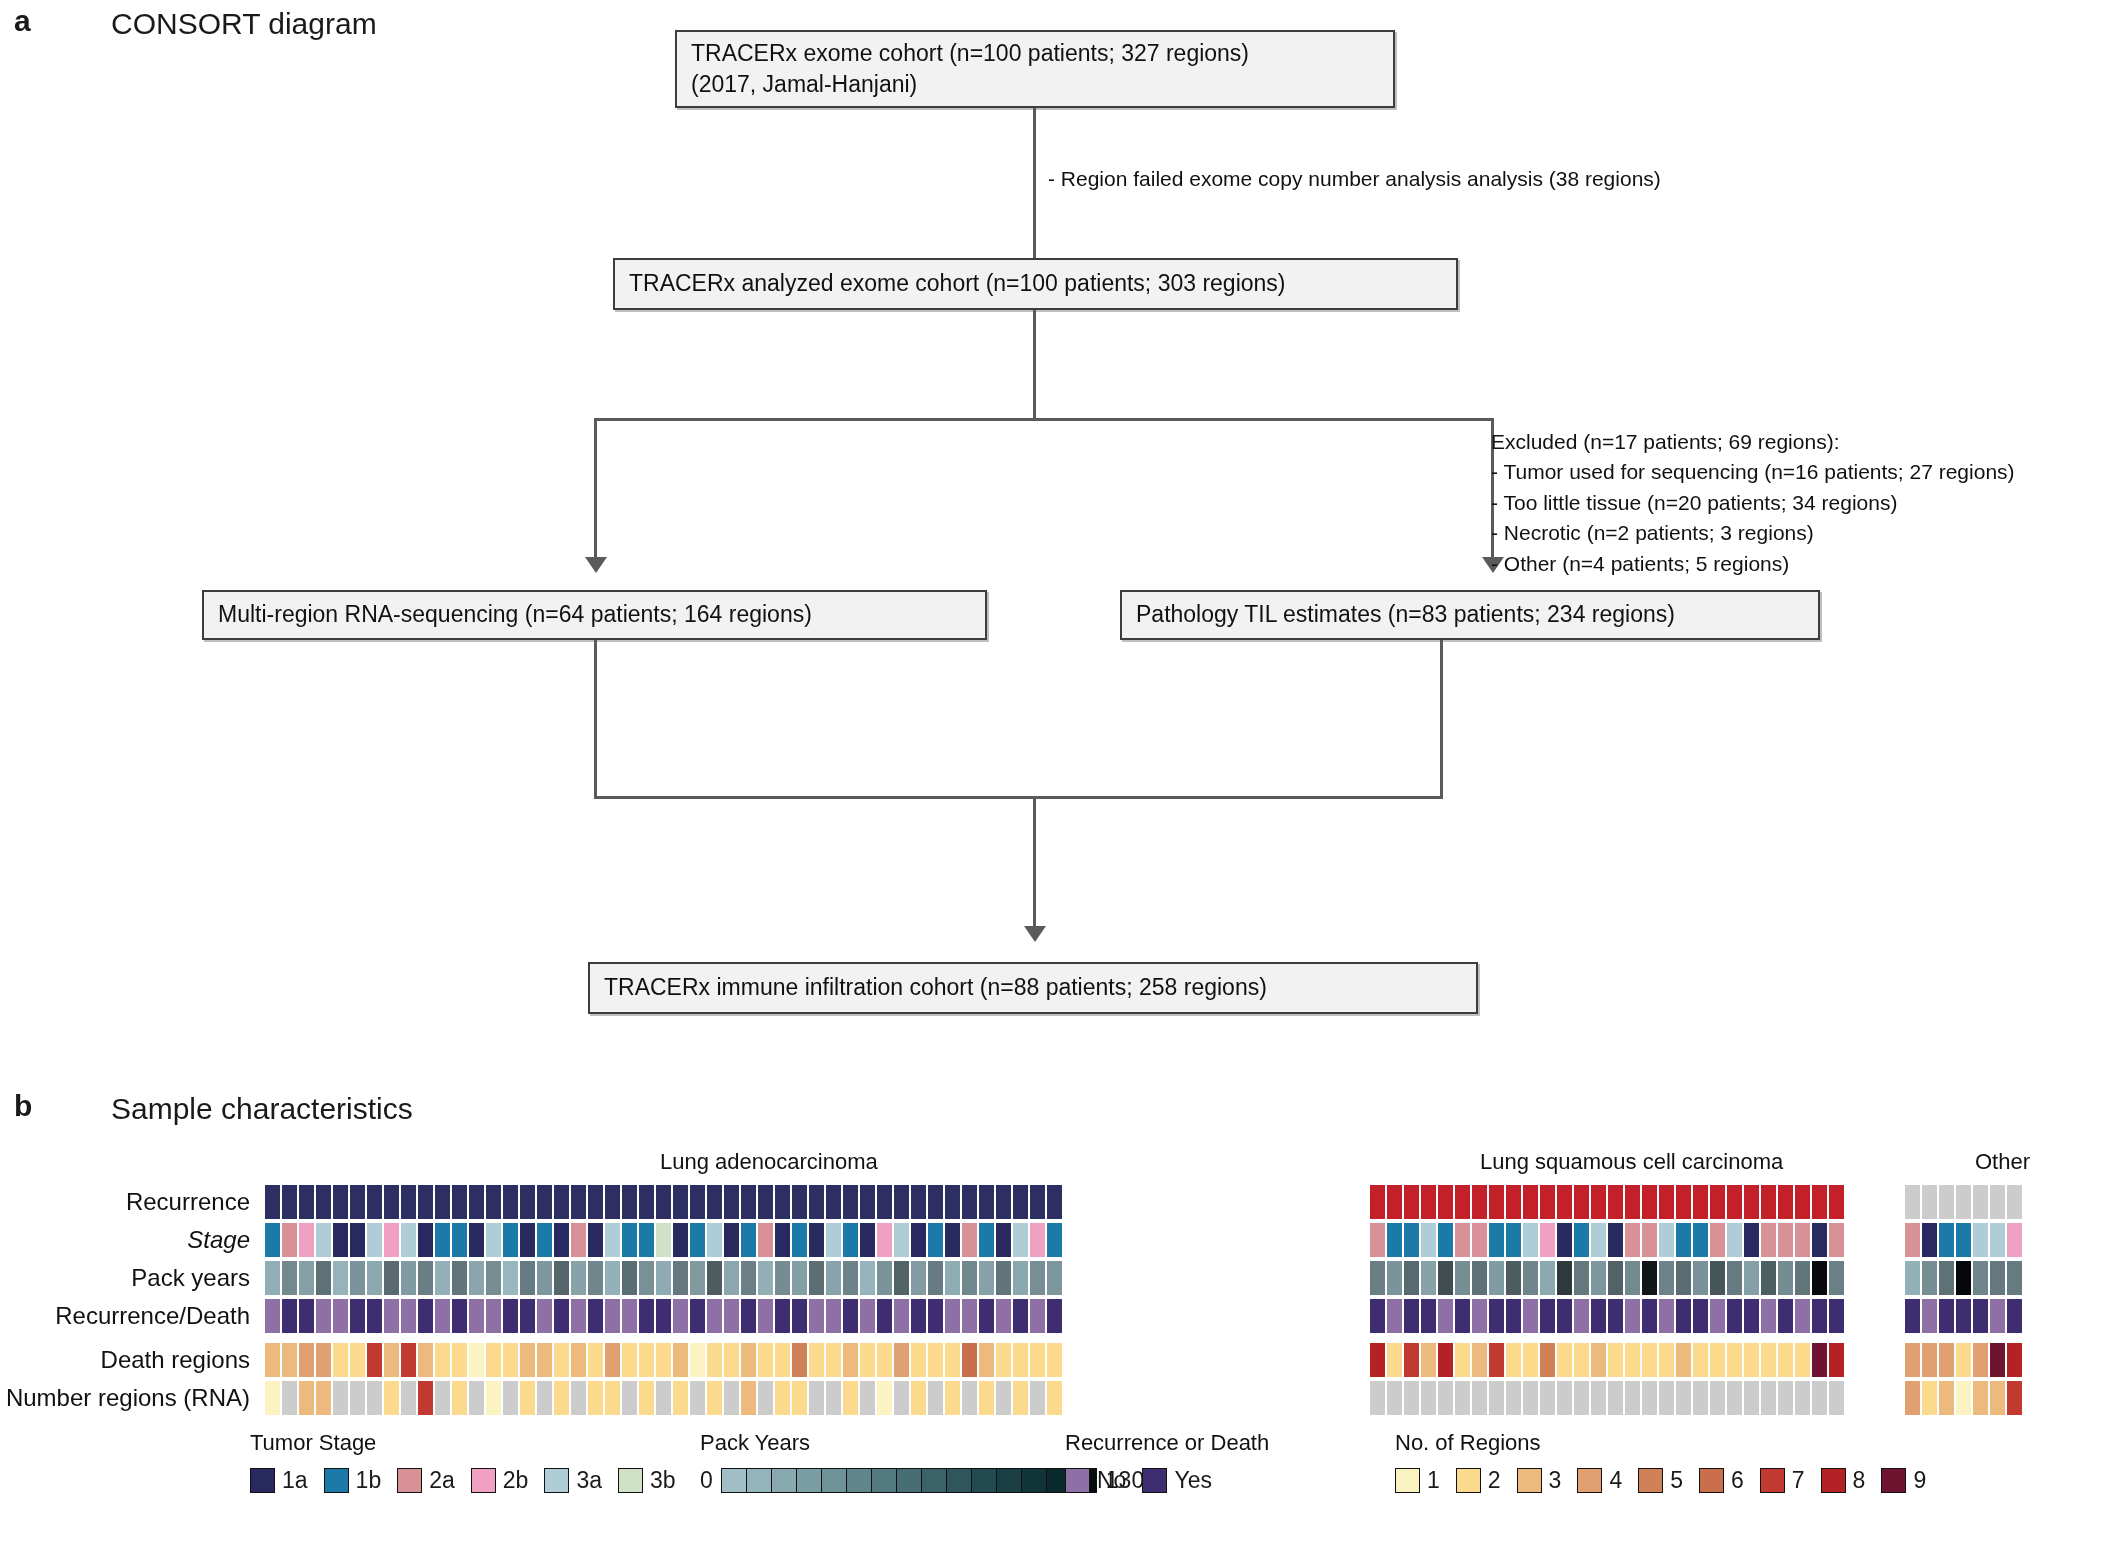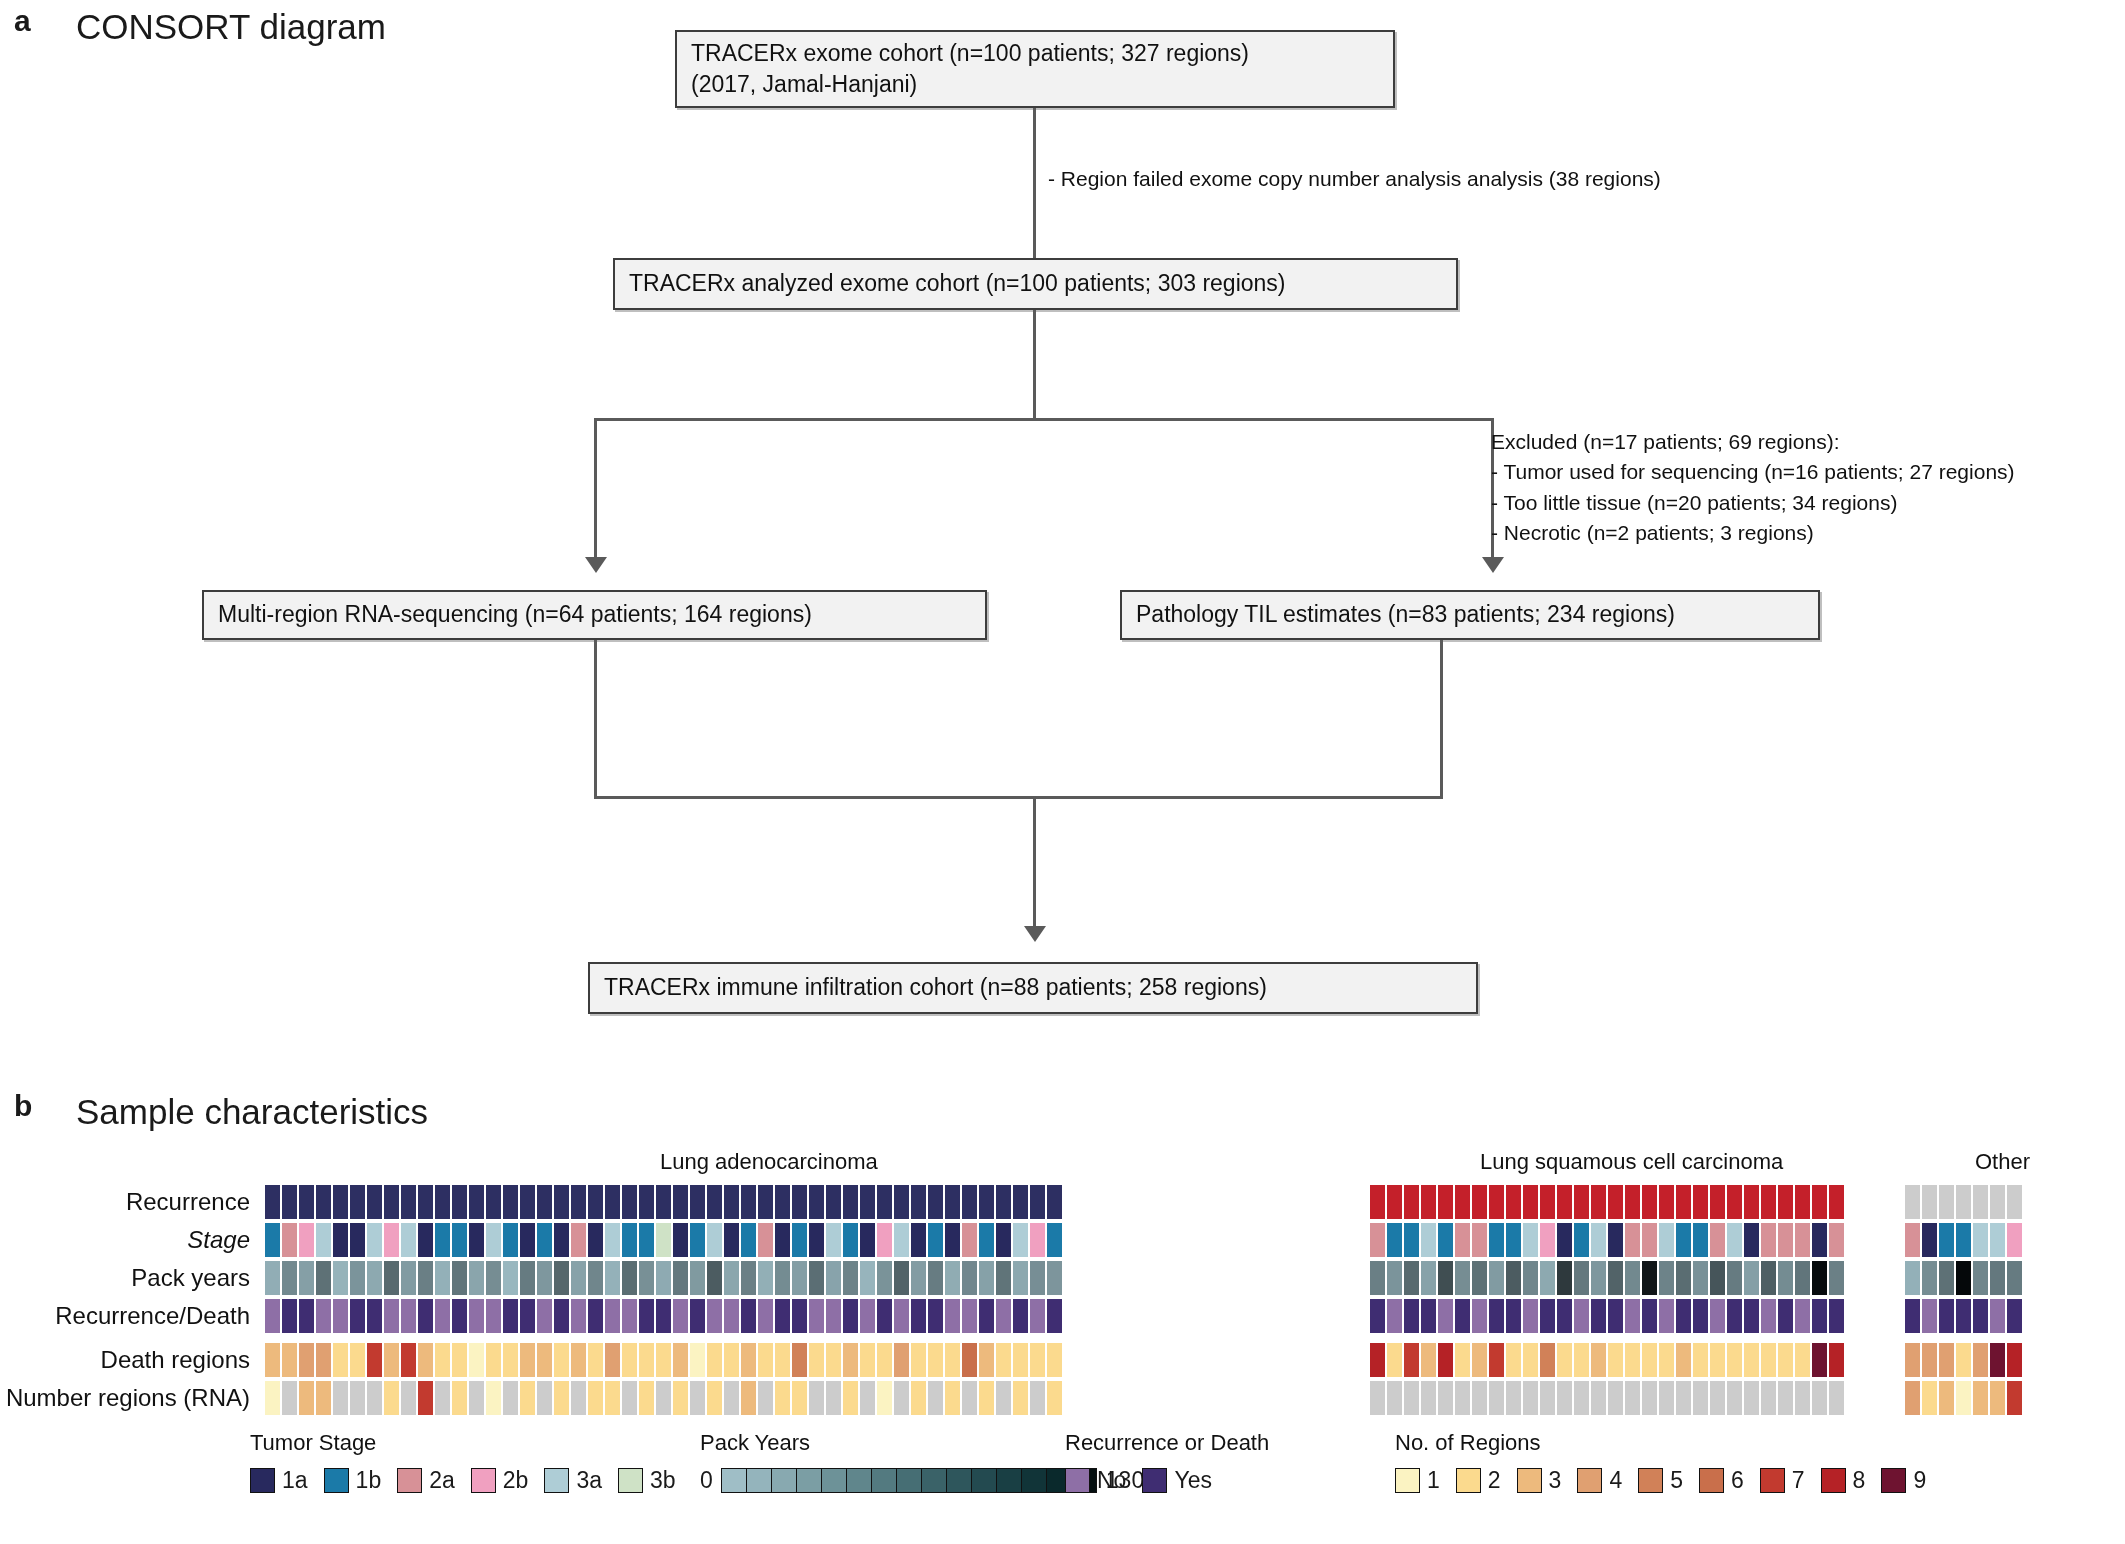--- a/index.html
+++ b/index.html
@@ -5,21 +5,21 @@
   html,body{margin:0;padding:0;}
   body{
     width:2125px;height:1544px;background:#ffffff;
     font-family:"Liberation Sans",sans-serif;
     color:#1a1a1a;position:relative;overflow:hidden;
   }
   .panel-letter{
     position:absolute;font-weight:bold;font-size:30px;line-height:1;
   }
   .panel-title{
-    position:absolute;font-size:35px;line-height:1;
+    position:absolute;font-size:30px;line-height:1;margin-left:35px;
   }
 
   
   #consort{position:absolute;left:0;top:0;width:2125px;height:1060px;}
   .box{
     position:absolute;box-sizing:border-box;
     border:2px solid #3d3d3d;background:#f2f2f2;
     font-size:23px;color:#111;
     display:flex;flex-direction:column;justify-content:center;
     padding:6px 14px;line-height:1.35;
@@ -82,20 +82,21 @@
   <div class="vline" style="left:594px;top:418px;height:145px;"></div>
   <div class="vline" style="left:1491px;top:418px;height:145px;"></div>
   <div class="arrow-down" style="left:585px;top:557px;"></div>
   <div class="arrow-down" style="left:1482px;top:557px;"></div>
 
   <div class="note" style="left:1491px;top:427px;">
     <div>Excluded (n=17 patients; 69 regions):</div>
     <div>- Tumor used for sequencing (n=16 patients; 27 regions)</div>
     <div>- Too little tissue (n=20 patients; 34 regions)</div>
     <div>- Necrotic (n=2 patients; 3 regions)</div>
+    <div>- Other (n=4 patients; 5 regions)</div>
   </div>
 
   <div class="box" style="left:202px;top:590px;width:785px;height:50px;">
     <div>Multi-region RNA-sequencing (n=64 patients; 164 regions)</div>
   </div>
   <div class="box" style="left:1120px;top:590px;width:700px;height:50px;">
     <div>Pathology TIL estimates (n=83 patients; 234 regions)</div>
   </div>
 
   <div class="vline" style="left:594px;top:640px;height:158px;"></div>

